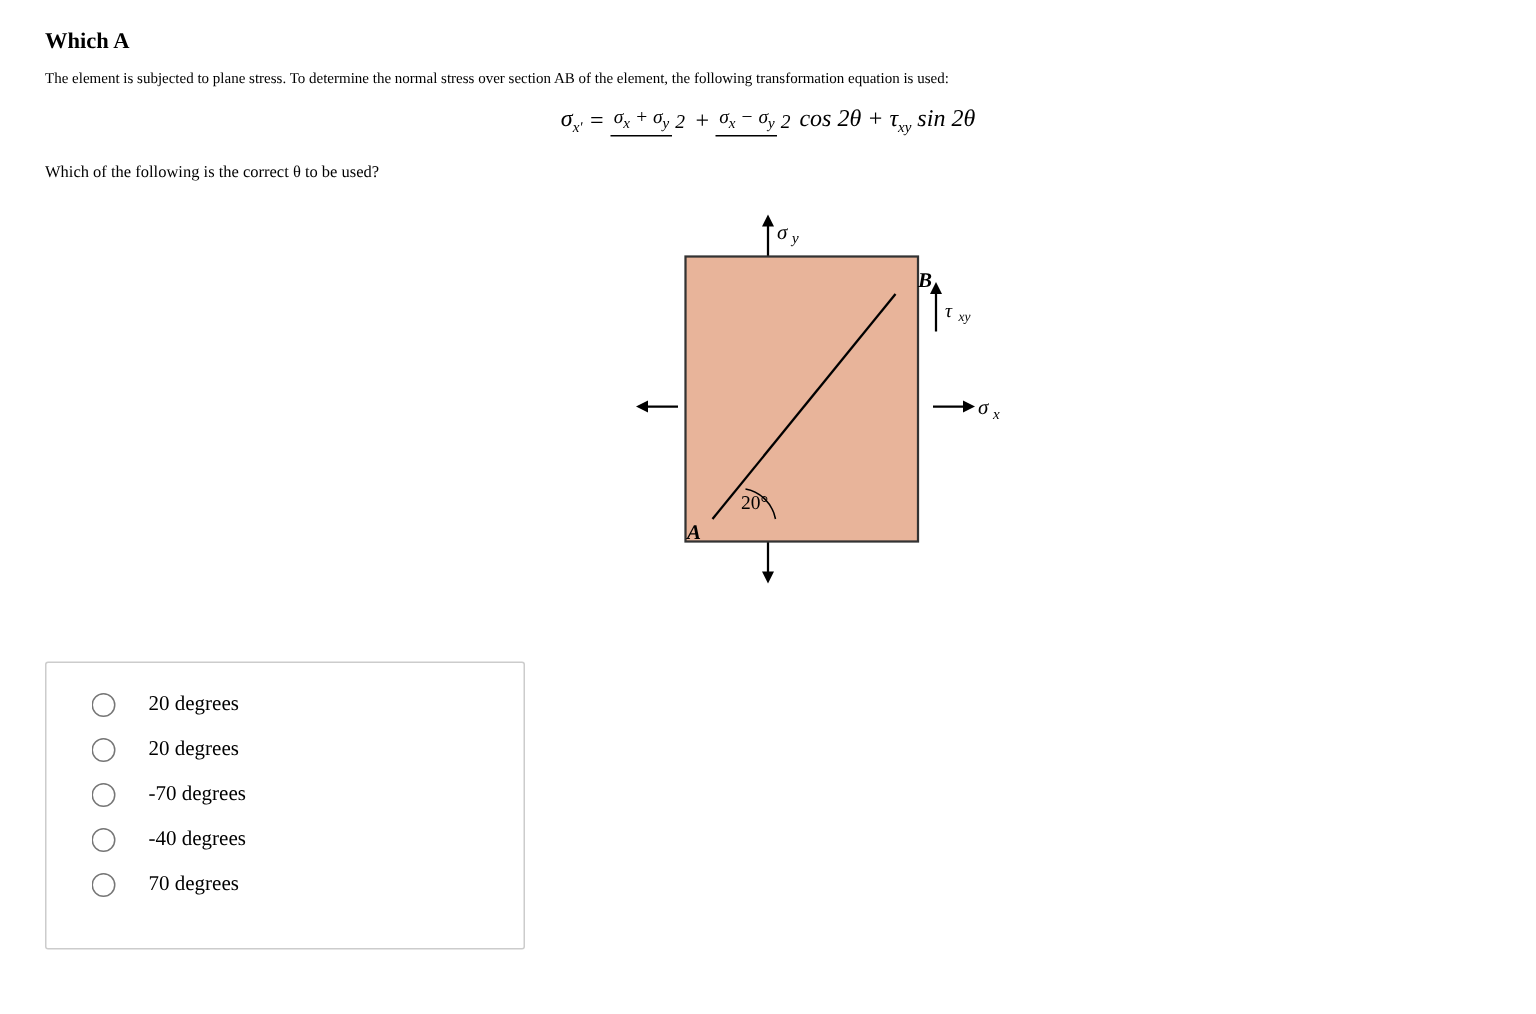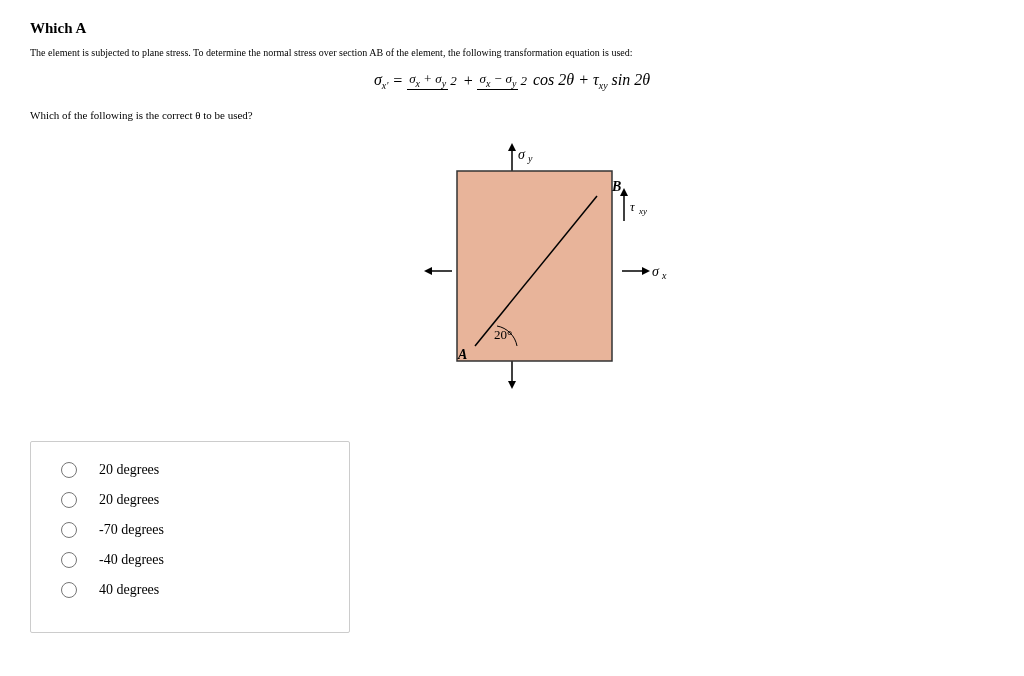--- a/index.html
+++ b/index.html
@@ -161,15 +161,15 @@
   <div class="radio-option">
     <input type="radio" name="answer" id="opt3" style="">
     <label for="opt3">-70 degrees</label>
   </div>
   <div class="radio-option">
     <input type="radio" name="answer" id="opt4" style="">
     <label for="opt4">-40 degrees</label>
   </div>
   <div class="radio-option">
     <input type="radio" name="answer" id="opt5" style="">
-    <label for="opt5">40 degrees</label>
+    <label for="opt5">70 degrees</label>
   </div>
 </div>
 
 </body></html>

